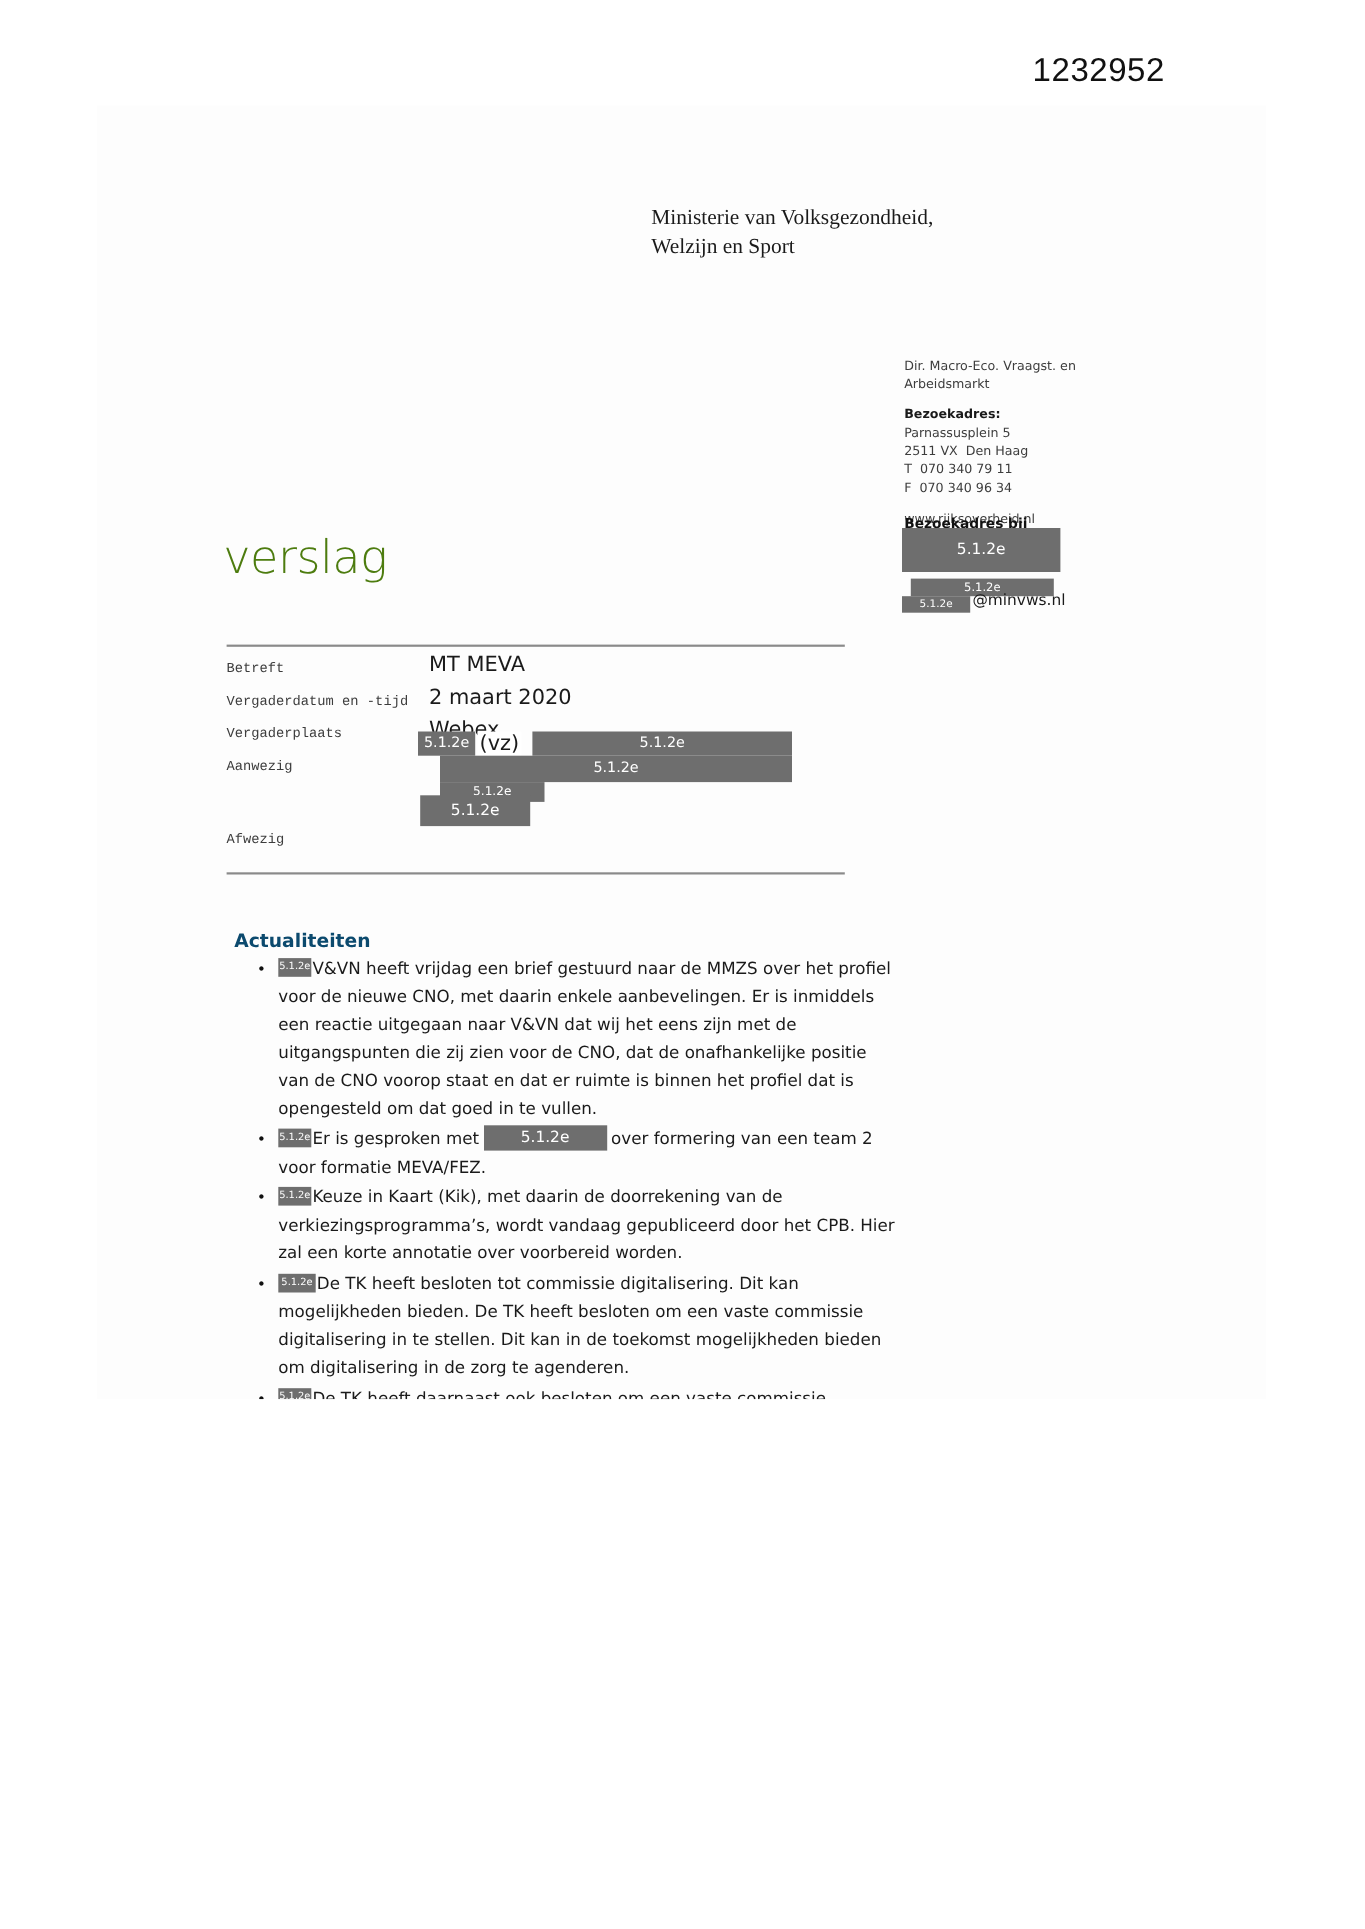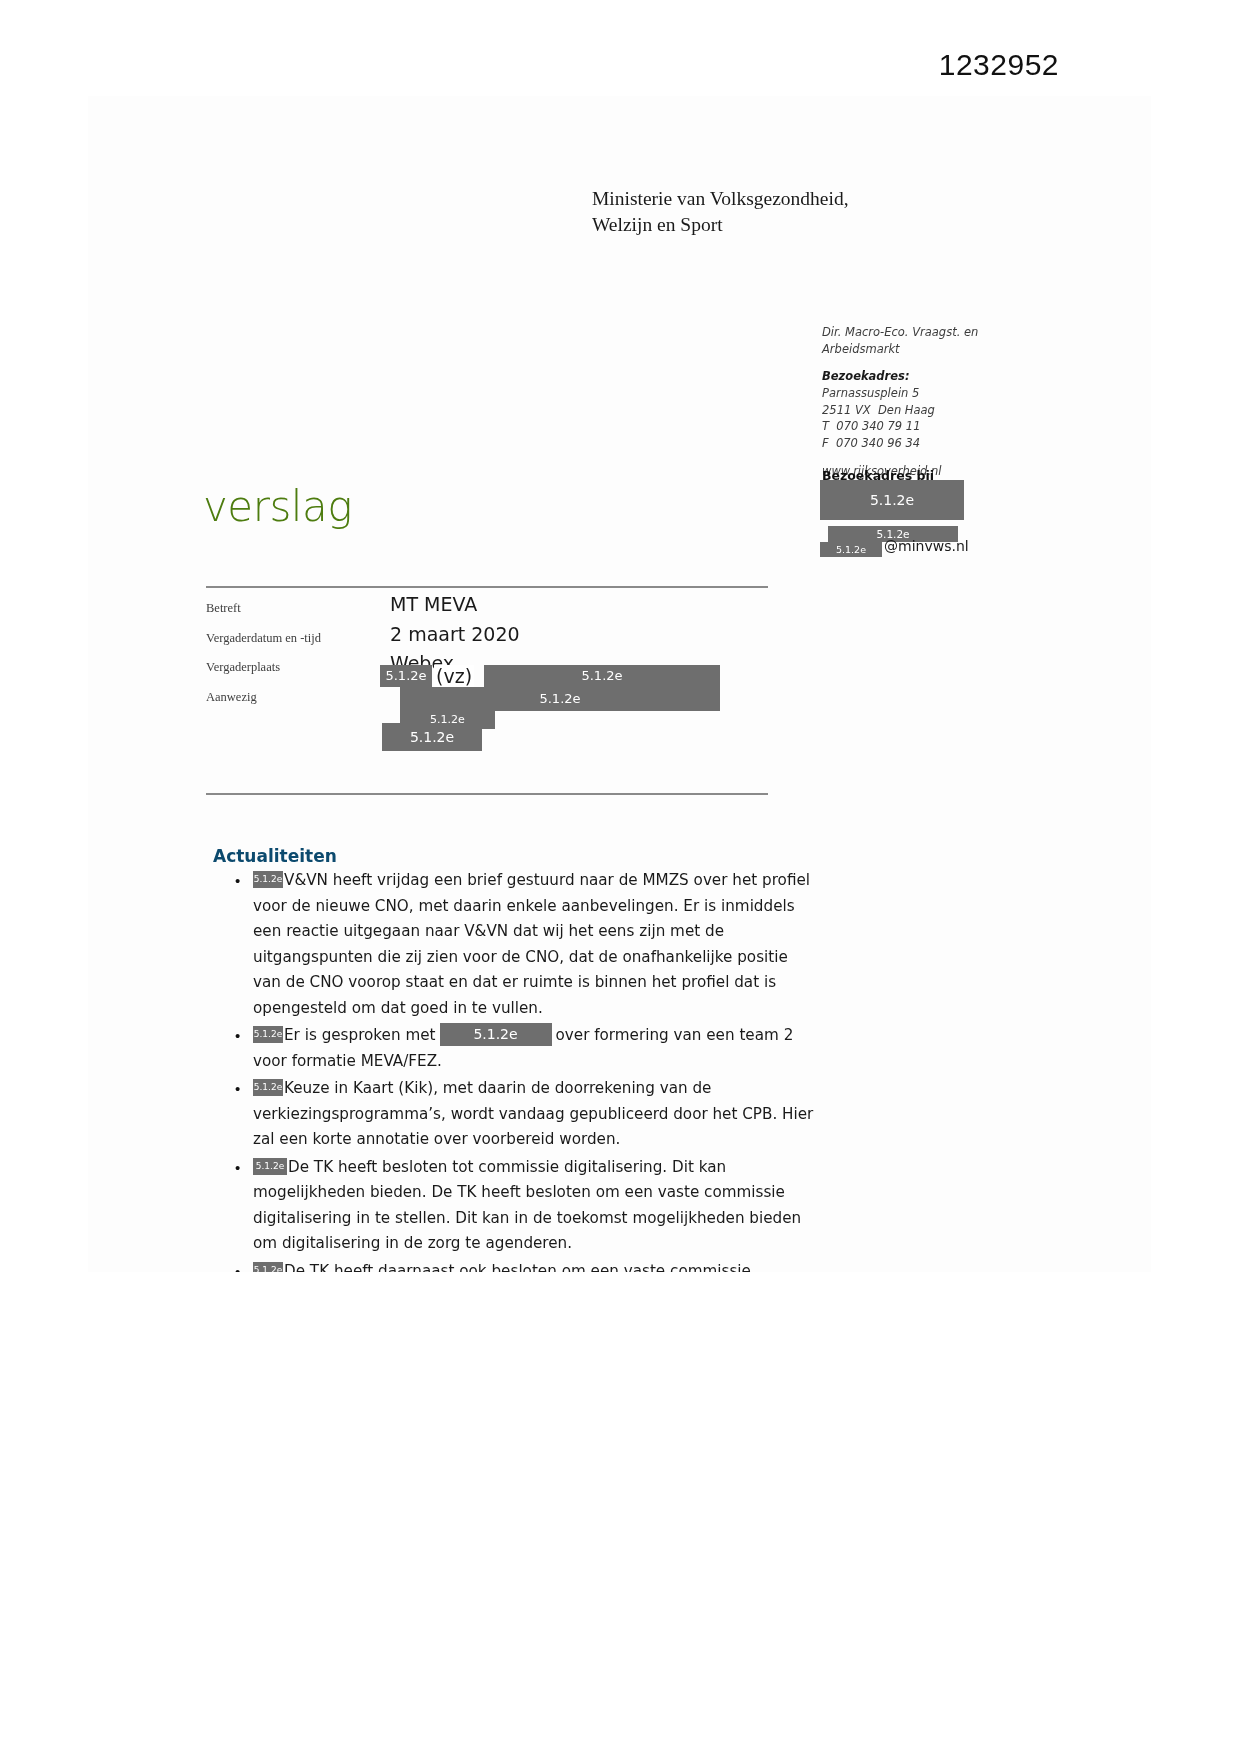--- a/index.html
+++ b/index.html
@@ -51,21 +51,20 @@
 
   .addr-block {
     position: absolute;
     left: 822px;
     top: 324px;
     width: 210px;
     font-size: 11.5px;
     line-height: 1.45;
     color: #3d3d3d;
     font-family: "DejaVu Sans", sans-serif;
-    font-style: italic;
   }
   .addr-block .grp { margin-bottom: 11px; }
   .addr-block .grp:last-child { margin-bottom: 0; }
   .addr-block .bold { font-weight: bold; color: #1a1a1a; }
   .addr-line { white-space: pre; }
 
   .inlichtingen-label {
     position: absolute;
     left: 822px;
     top: 468px;
@@ -150,21 +149,21 @@
     position: relative;
     display: flex;
     align-items: flex-start;
     margin-bottom: 4px;
   }
   .meta-label {
     width: 184px;
     flex: 0 0 184px;
     font-size: 12.5px;
     color: #3d3d3d;
-    font-family: Liberation Serif, serif;
+    font-family: Liberation Mono, monospace;
     padding-top: 9px;
   }
   .meta-value {
     font-size: 19px;
     color: #1a1a1a;
     font-family: "DejaVu Sans", sans-serif;
     line-height: 1.35;
   }
 
   
@@ -331,20 +330,23 @@
       <div class="meta-label">Vergaderdatum en -tijd</div>
       <div class="meta-value">2 maart 2020</div>
     </div>
     <div class="meta-row">
       <div class="meta-label">Vergaderplaats</div>
       <div class="meta-value">Webex</div>
     </div>
     <div class="meta-row" style="height:62px;">
       <div class="meta-label">Aanwezig</div>
     </div>
+    <div class="meta-row" style="height:34px;">
+      <div class="meta-label">Afwezig</div>
+    </div>
   </div>
 
   <div class="aanwezig-wrap">
     <div class="redact aw-r1">5.1.2e</div>
     <div class="aw-vz">(vz)</div>
     <div class="redact aw-r2">5.1.2e</div>
     <div class="redact aw-r3">5.1.2e</div>
     <div class="redact aw-r4">5.1.2e</div>
   </div>
 

